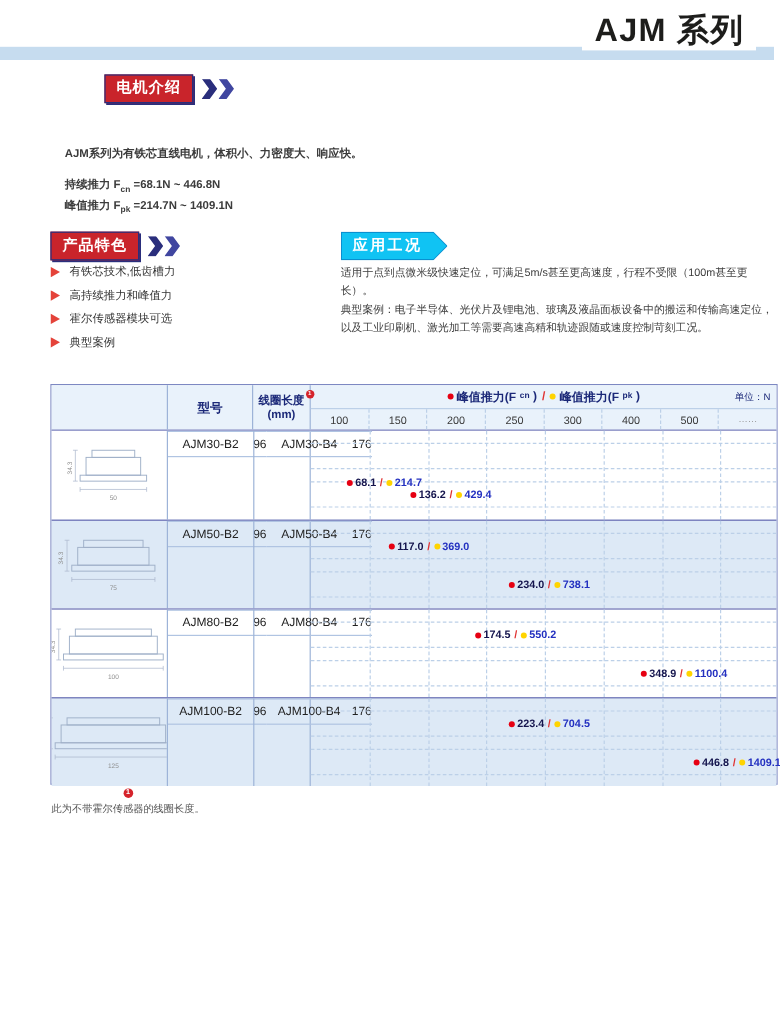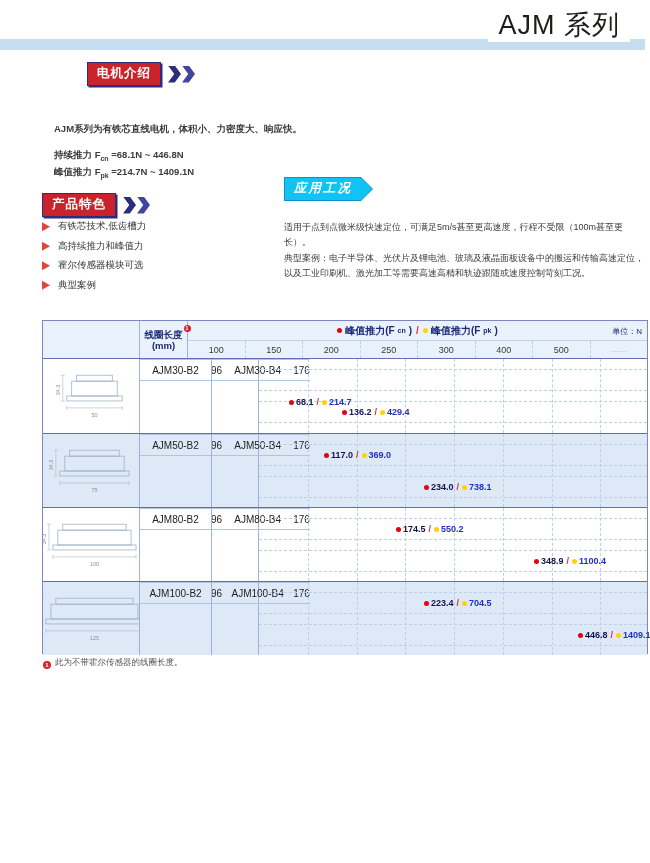--- a/index.html
+++ b/index.html
@@ -8,21 +8,21 @@
     --fcn:#14144d; --fpk:#2330c0; --grid-navy:#666cb2; --grid-light:#9db3d8;
     --grid-dash:#bcd0e8; --grp-blue:#dde9f6;
   }
   *{box-sizing:border-box;}
   html,body{margin:0;padding:0;}
   body{width:650px;height:863px;background:#fff;position:relative;overflow:hidden;
        font-family:"Liberation Sans","DejaVu Sans",sans-serif;}
 
   
   .hbar{position:absolute;left:0;top:39px;width:645px;height:11px;background:var(--bar);}
-  .title{position:absolute;top:8px;right:20px;margin:0;font-size:27px;font-weight:400;
+  .title{position:absolute;top:8px;right:20px;margin:0;font-size:27px;font-weight:700;
          color:#1d1d1b;background:#fff;padding:0 10px;line-height:34px;letter-spacing:1px;}
 
   
   .sec-row{position:absolute;display:flex;align-items:center;}
   .red-tag{background:var(--red);color:#fff;font-size:12.5px;font-weight:bold;
            padding:2px 9px 3px;border:1px solid var(--navy);box-shadow:1.5px 1.5px 0 var(--navy);
            letter-spacing:1px;}
   .chev{width:13px;height:17px;display:inline-block;
         clip-path:polygon(0 0,52% 0,100% 50%,52% 100%,0 100%,48% 50%);}
   .chev1{background:var(--navy);margin-left:7px;}
@@ -31,22 +31,22 @@
   .body-text{position:absolute;margin:12px;font-size:9.5px;color:#3c3c3c;line-height:14px;font-weight:bold;}
   .force-line sub{font-size:7px;}
 
   
   .feature-list{position:absolute;left:42px;top:217px;}
   .feat-item{display:flex;align-items:center;gap:8px;height:19.5px;font-size:9.5px;color:#333;}
   .tri{width:8px;height:9px;background:#e4433a;flex:0 0 auto;
        clip-path:polygon(0 0,100% 50%,0 100%);}
 
   
-  .cyan-outer{position:absolute;left:284px;top:177px;display:inline-block;background:var(--cyan-border);
-              clip-path:polygon(0 0,calc(100% - 12px) 0,100% 50%,calc(100% - 12px) 100%,0 100%);padding:1px;font-style:italic;}
+  .cyan-outer{position:absolute;left:284px;top:193px;display:inline-block;background:var(--cyan-border);
+              clip-path:polygon(0 0,calc(100% - 12px) 0,100% 50%,calc(100% - 12px) 100%,0 100%);padding:1px;}
   .cyan-inner{display:inline-block;background:var(--cyan);color:#fff;font-weight:bold;font-size:12.5px;
               letter-spacing:2px;padding:2px 20px 3px 9px;
               clip-path:polygon(0 0,calc(100% - 11px) 0,100% 50%,calc(100% - 11px) 100%,0 100%);}
   .app-p{position:absolute;left:284px;width:366px;margin:0;font-size:9px;color:#3c3c3c;line-height:15px;}
 
   
   .spec-table{position:absolute;left:42px;top:320px;width:606px;height:334px;
               border:1px solid #7d88c2;background:#fff;}
   .t-head{display:flex;height:38px;background:#e9f2fb;border-bottom:1px solid var(--grid-navy);}
   .th-img{width:97px;border-right:1px solid var(--grid-light);}
@@ -90,22 +90,22 @@
   .bar-label{position:absolute;height:22px;display:flex;align-items:center;gap:2px;
              font-size:9px;font-weight:bold;white-space:nowrap;}
   .dot{width:5px;height:5px;border-radius:50%;display:inline-block;flex:0 0 auto;}
   .dot-red{background:var(--dot-red);}
   .dot-yellow{background:var(--dot-yellow);}
   .fcn{color:var(--fcn);}
   .slash{color:#e03030;margin:0 1px;}
   .fpk{color:var(--fpk);}
 
   
-  .footnote{position:absolute;left:43px;top:657px;display:flex;align-items:flex-end;gap:4px;
-            font-size:8.5px;color:#555;}
+  .footnote{position:absolute;left:43px;top:657px;display:flex;align-items:center;gap:4px;
+            font-size:8.5px;color:#555;flex-direction:column;}
   .fn-mark{width:8px;height:8px;border-radius:50%;background:#d5232b;color:#fff;font-size:6px;
            line-height:8px;text-align:center;font-weight:bold;flex:0 0 auto;}
 </style>
 </head>
 <body>
 
 <div class="hbar"></div>
 <h1 class="title">AJM 系列</h1>
 
 <div class="sec-row" style="left:42px;top:62px;padding-left:45px;">
@@ -141,20 +141,21 @@
     </div>
   </div>
 
 <span class="cyan-outer"><span class="cyan-inner">应用工况</span></span>
 <p class="app-p" style="top:220px;">适用于点到点微米级快速定位，可满足5m/s甚至更高速度，行程不受限（100m甚至更长）。</p>
 <p class="app-p" style="top:251px;">典型案例：电子半导体、光伏片及锂电池、玻璃及液晶面板设备中的搬运和传输高速定位，以及工业印刷机、激光加工等需要高速高精和轨迹跟随或速度控制苛刻工况。</p>
 
 <div class="spec-table">
   <div class="t-head">
     <div class="th-img"></div>
+    <div class="th-model">型号</div>
     <div class="th-coil">
       <span class="coil-l1"><span>线圈长度</span><span class="sup-mark">1</span></span>
       <span class="coil-l2">(mm)</span>
     </div>
     <div class="th-chart">
       <div class="legend-row">
         <span class="dot dot-red"></span>
           <span>峰值推力(F</span>
           <sub>cn</sub>
           <span>)</span>

